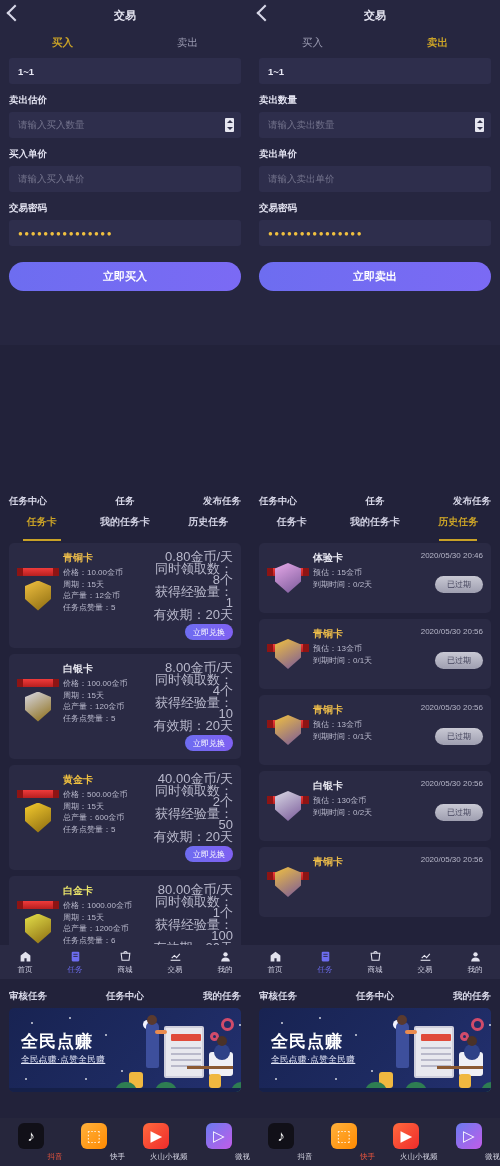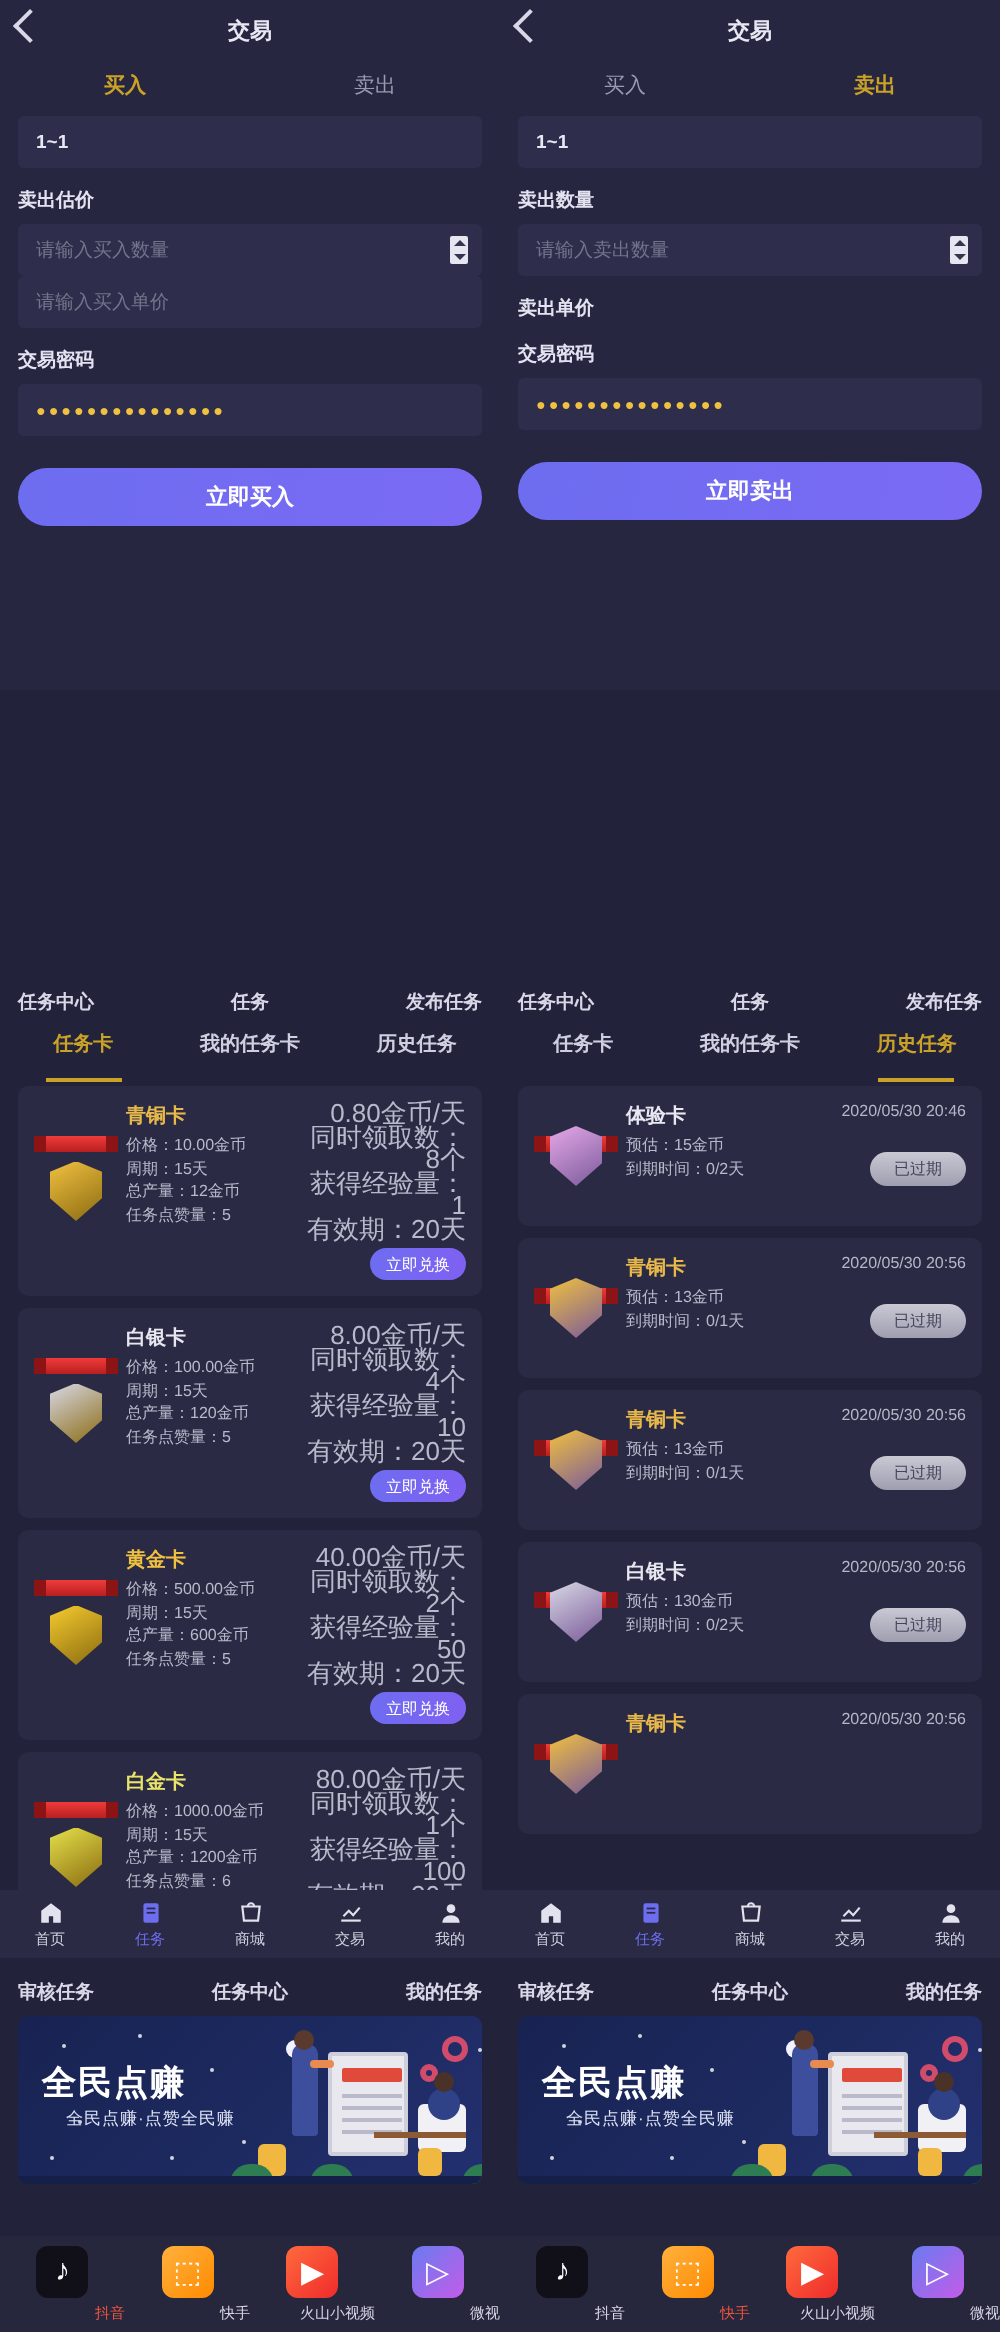--- a/index.html
+++ b/index.html
@@ -128,21 +128,21 @@
   
   .home { position: absolute; top: 979px; left: 0; width: 250px; height: 187px; background: #22223a; overflow: hidden; }
   .home-header { display: flex; height: 24px; align-items: flex-end; padding: 0 9px; }
   .home-header div { font-size: 9.5px; color: #d8d8e8; font-weight: bold; }
   .banner {
     margin: 5px 9px 0; height: 84px; border-radius: 5px;
     background: linear-gradient(135deg, #182352 0%, #1d2a60 55%, #233070 100%);
     position: relative; overflow: hidden; padding-left: 40px;
   }
   .bn-title { position: absolute; left: 12px; top: 22px; font-size: 17px; font-weight: bold; color: #fff; letter-spacing: 1px; }
-  .bn-sub { position: absolute; left: 24px; top: 46px; font-size: 8.5px; color: #dfe3f5; letter-spacing: .5px; }
+  .bn-sub { position: absolute; left: 12px; top: 46px; font-size: 8.5px; color: #dfe3f5; letter-spacing: .5px; text-decoration: underline; }
   .star { position: absolute; width: 2px; height: 2px; background: #fff; border-radius: 50%; opacity: .8; }
   .moon { position: absolute; width: 9px; height: 9px; border-radius: 50%; background: #f3f3ff; top: 12px; left: 134px; }
   .b-board { position: absolute; left: 155px; top: 18px; width: 40px; height: 52px; background: #e8e8ee; border-radius: 2px; border: 2px solid #cfcfdc; }
   .b-board::before { content:""; position:absolute; left:5px; top:6px; width:30px; height:7px; background:#e04a3a; border-radius:1px; }
   .b-board::after { content:""; position:absolute; left:5px; top:19px; width:30px; height:1.5px; background:#b9b9ca; box-shadow: 0 6px 0 #b9b9ca, 0 12px 0 #b9b9ca, 0 18px 0 #b9b9ca; }
   .b-person1 { position: absolute; left: 137px; top: 14px; width: 13px; height: 46px; background: #3d4f9c; border-radius: 5px 5px 2px 2px; }
   .b-person1::before { content:""; position:absolute; left:1px; top:-7px; width:10px; height:10px; border-radius:50%; background:#5a3a2e; }
   .b-person1::after { content:""; position:absolute; left:9px; top:8px; width:12px; height:4px; background:#e98b4f; border-radius:2px; }
   .b-person2 { position: absolute; left: 205px; top: 36px; width: 16px; height: 16px; border-radius: 50%; background: #2f4287; }
   .b-person2::before { content:""; position:absolute; left:3px; top:-8px; width:10px; height:10px; border-radius:50%; background:#4a3228; }
@@ -188,20 +188,21 @@
 
     <div class="field-label">卖出估价</div>
     <div class="field-box">
       <span class="field-ph">请输入买入数量</span>
       <span class="spinner">
           <i class="up"></i>
           <i class="dn"></i>
         </span>
     </div>
 
+    <div class="field-label">买入单价</div>
     <div class="field-box">
       <span class="field-ph">请输入买入单价</span>
     </div>
 
     <div class="field-label">交易密码</div>
     <div class="field-box">
       <span class="field-dots">●●●●●●●●●●●●●●●</span>
     </div>
 
     <div class="cta">立即买入</div>
@@ -224,20 +225,23 @@
     <div class="field-label">卖出数量</div>
     <div class="field-box">
       <span class="field-ph">请输入卖出数量</span>
       <span class="spinner">
           <i class="up"></i>
           <i class="dn"></i>
         </span>
     </div>
 
     <div class="field-label">卖出单价</div>
+    <div class="field-box">
+      <span class="field-ph">请输入卖出单价</span>
+    </div>
 
     <div class="field-label">交易密码</div>
     <div class="field-box">
       <span class="field-dots">●●●●●●●●●●●●●●●</span>
     </div>
 
     <div class="cta">立即卖出</div>
   </div>
 
   <div class="task" style="left:0">

